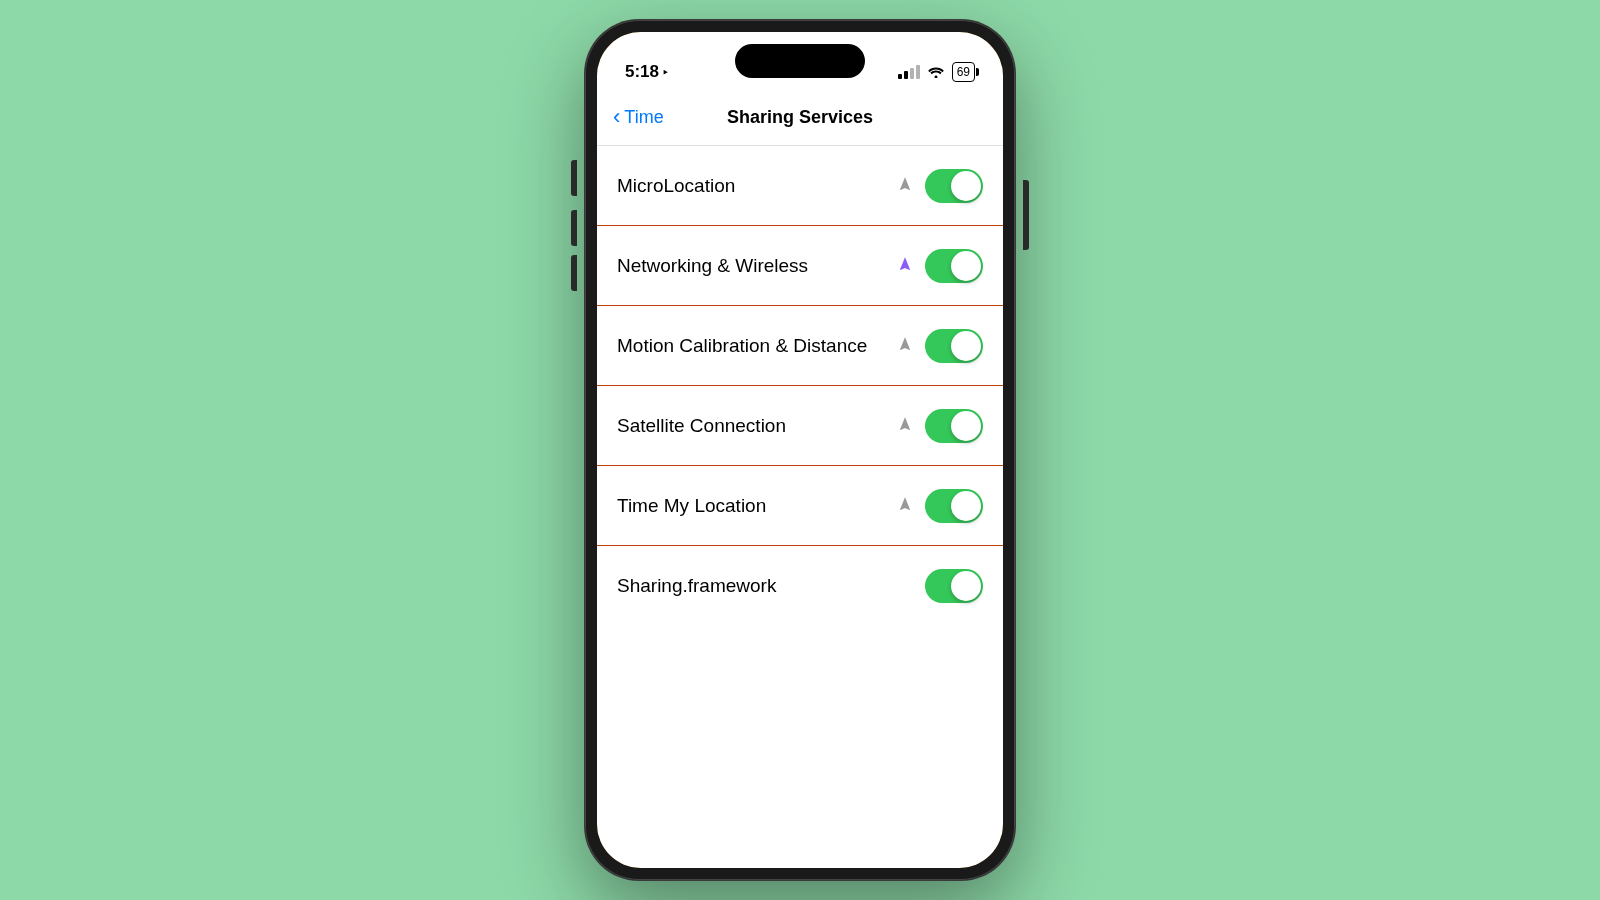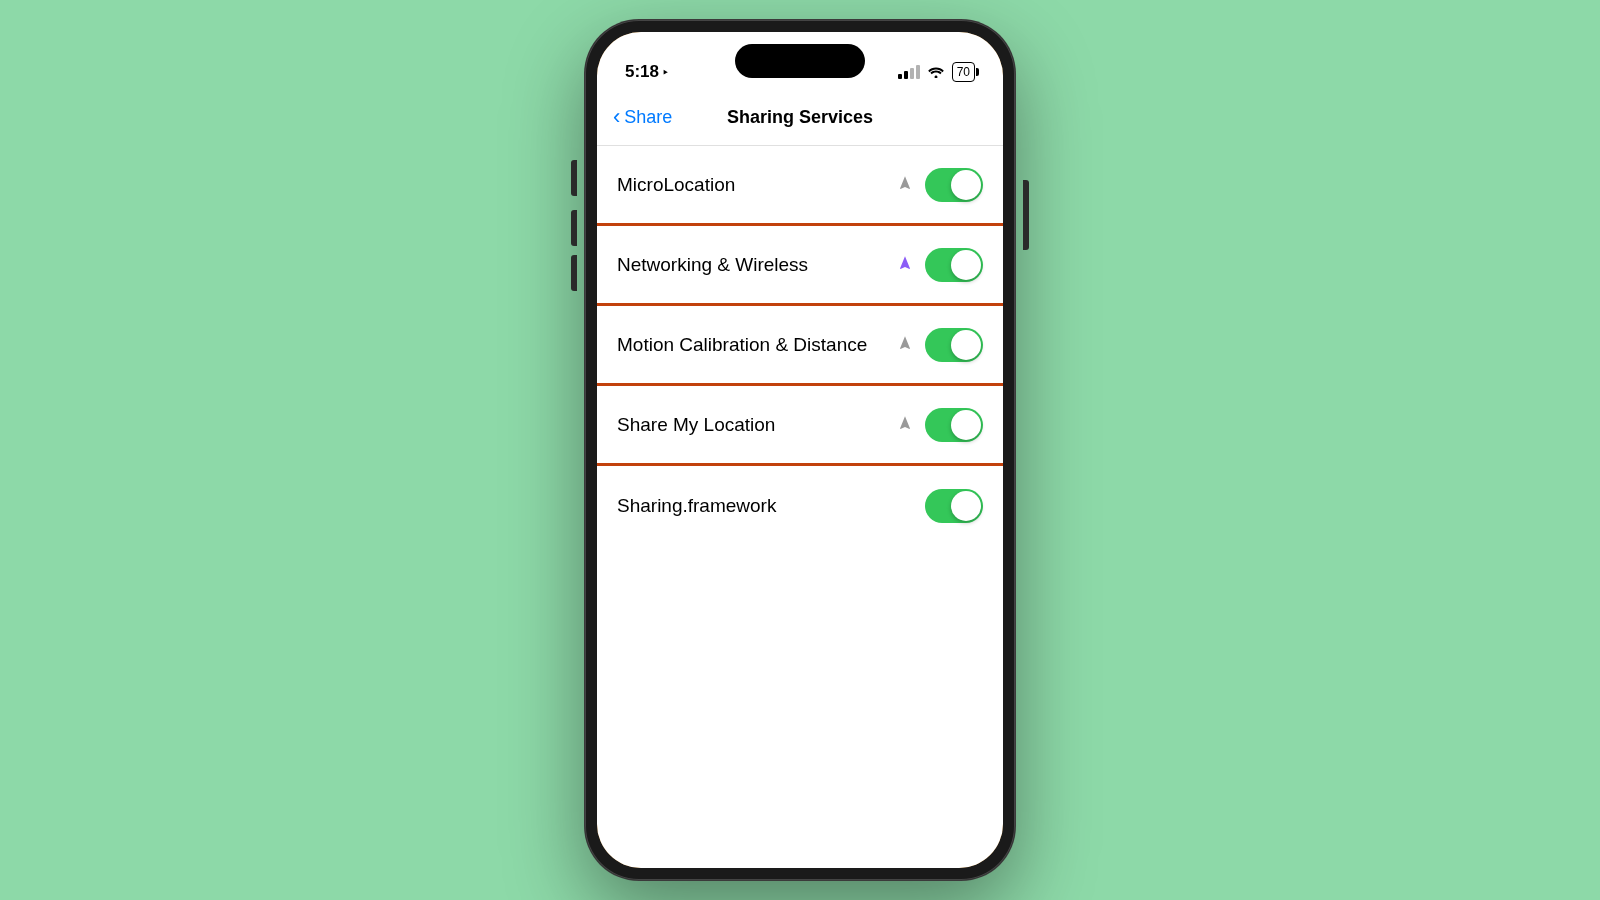--- a/index.html
+++ b/index.html
@@ -189,21 +189,21 @@
       flex: 1;
       background: white;
       overflow: hidden;
     }
 
     .setting-row {
       display: flex;
       align-items: center;
       padding: 0 20px;
       height: 80px;
-      border-bottom: 3px solid #c2410c;
+      border-bottom: 1px solid #c2410c;
       background: white;
     }
 
     .setting-row:last-child {
       border-bottom: none;
     }
 
     .setting-label {
       font-size: 19px;
       font-weight: 400;
@@ -260,29 +260,29 @@
           <div class="bar"></div>
         </div>
         <div class="wifi-icon">
           <svg width="18" height="14" viewBox="0 0 18 14" fill="none">
             <path d="M9 11.5C9.83 11.5 10.5 12.17 10.5 13S9.83 14.5 9 14.5 7.5 13.83 7.5 13 8.17 11.5 9 11.5z" fill="#000"></path>
             <path d="M9 8.5C10.65 8.5 12.14 9.17 13.24 10.24L14.66 8.82C13.19 7.39 11.19 6.5 9 6.5S4.81 7.39 3.34 8.82L4.76 10.24C5.86 9.17 7.35 8.5 9 8.5z" fill="#000"></path>
             <path d="M9 5.5C11.49 5.5 13.74 6.5 15.4 8.13L16.82 6.71C14.79 4.72 12.04 3.5 9 3.5S3.21 4.72 1.18 6.71L2.6 8.13C4.26 6.5 6.51 5.5 9 5.5z" fill="#000"></path>
           </svg>
         </div>
         <div class="battery-icon">
-          <span>70</span>
+          <span>69</span>
         </div>
       </div>
     </div>
 
     <div class="nav-bar" style="position:relative;">
       <div class="back-btn">
         <span class="chevron-left">‹</span>
-        <span>Share</span>
+        <span>Time</span>
       </div>
       <span class="nav-title">Sharing Services</span>
     </div>
 
     <div class="settings-list" id="settings-list">
     <div class="setting-row">
           <span class="setting-label">MicroLocation</span>
           <div class="setting-right">
             <span><svg width="16" height="16" viewBox="0 0 24 24" fill="#999">
       <path d="M12 2L4.5 20.29l.71.71L12 18l6.79 3 .71-.71z"></path>
@@ -308,21 +308,32 @@
           <div class="setting-right">
             <span><svg width="16" height="16" viewBox="0 0 24 24" fill="#999">
       <path d="M12 2L4.5 20.29l.71.71L12 18l6.79 3 .71-.71z"></path>
     </svg></span>
             <div class="toggle">
               <div class="toggle-knob"></div>
             </div>
           </div>
         </div>
         <div class="setting-row">
-          <span class="setting-label">Share My Location</span>
+          <span class="setting-label">Satellite Connection</span>
+          <div class="setting-right">
+            <span><svg width="16" height="16" viewBox="0 0 24 24" fill="#999">
+      <path d="M12 2L4.5 20.29l.71.71L12 18l6.79 3 .71-.71z"></path>
+    </svg></span>
+            <div class="toggle">
+              <div class="toggle-knob"></div>
+            </div>
+          </div>
+        </div>
+        <div class="setting-row">
+          <span class="setting-label">Time My Location</span>
           <div class="setting-right">
             <span><svg width="16" height="16" viewBox="0 0 24 24" fill="#999">
       <path d="M12 2L4.5 20.29l.71.71L12 18l6.79 3 .71-.71z"></path>
     </svg></span>
             <div class="toggle">
               <div class="toggle-knob"></div>
             </div>
           </div>
         </div>
         <div class="setting-row">

